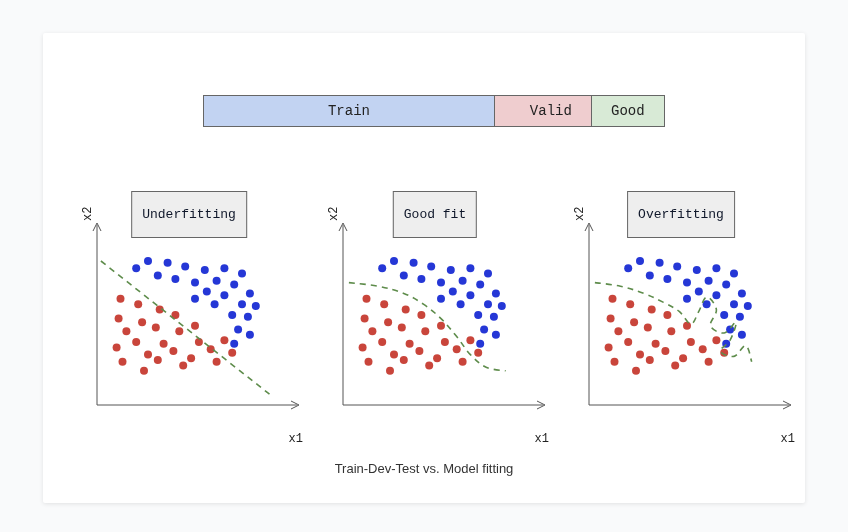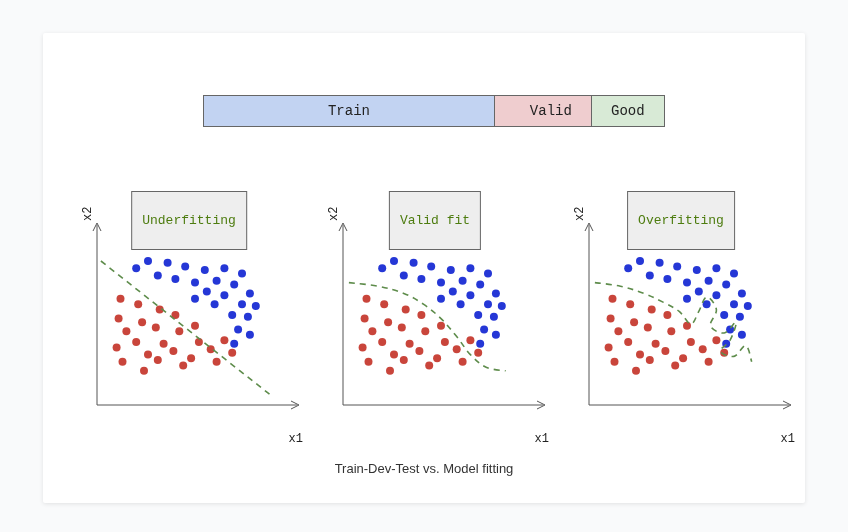--- a/index.html
+++ b/index.html
@@ -55,26 +55,26 @@
   .plot {
     position: relative;
     width: 228px;
     height: 255px;
   }
   .plot-title {
     position: absolute;
     top: 0;
     left: 50%;
     transform: translateX(-50%);
-    padding: 21px 10px;
+    padding: 15px 10px;
     border: 1px solid #666;
     background: #eeeeee;
     font-size: 13px;
     white-space: nowrap;
-    color: #4d7c0f;
+    color: #0f172a;
   }
   .axes {
     position: absolute;
     top: 26px;
     left: 0;
     width: 228px;
     height: 210px;
   }
   .axis-label-x {
     position: absolute;
@@ -179,21 +179,21 @@
           <circle cx="180.8" cy="89.0" r="4" fill="#2537d6"></circle>
           <circle cx="159.2" cy="126.8" r="4" fill="#2537d6"></circle>
           <circle cx="174.9" cy="117.8" r="4" fill="#2537d6"></circle>
           <path d="M 25.9 44.0 L 194.5 177.2" fill="none" stroke="#5e8c4b" stroke-width="1.6" stroke-dasharray="6 5"></path>
         </svg>
       <div class="axis-label-y">x2</div>
       <div class="axis-label-x">x1</div>
     </div>
     <div class="plot">
       <div class="plot-title">
-        <span>Valid fit</span>
+        <span>Good fit</span>
       </div>
       <svg class="axes" id="axes-1" viewBox="0 0 228 210">
       <line x1="22" y1="8" x2="22" y2="188" stroke="#555" stroke-width="1"></line>
       <polyline points="18,14 22,6 26,14" fill="none" stroke="#555" stroke-width="1"></polyline>
       <line x1="22" y1="188" x2="222" y2="188" stroke="#555" stroke-width="1"></line>
       <polyline points="216,184 224,188 216,192" fill="none" stroke="#555" stroke-width="1"></polyline>
     <circle cx="45.5" cy="81.8" r="4" fill="#c9453b"></circle>
           <circle cx="43.6" cy="101.6" r="4" fill="#c9453b"></circle>
           <circle cx="51.4" cy="114.2" r="4" fill="#c9453b"></circle>
           <circle cx="41.6" cy="130.4" r="4" fill="#c9453b"></circle>

